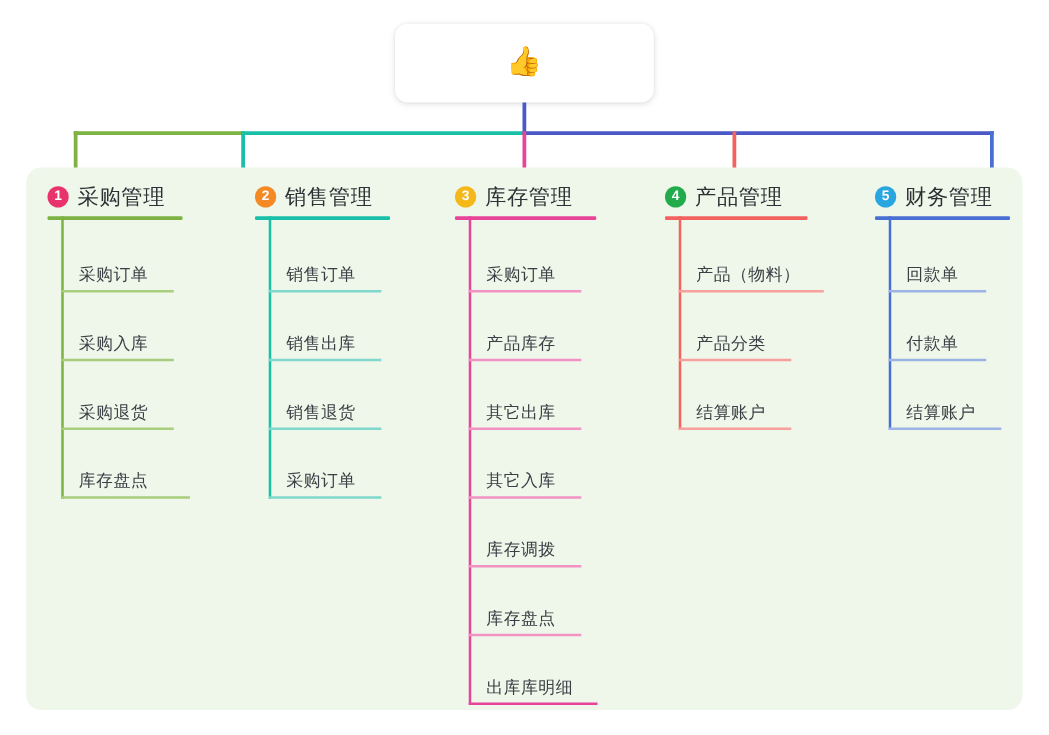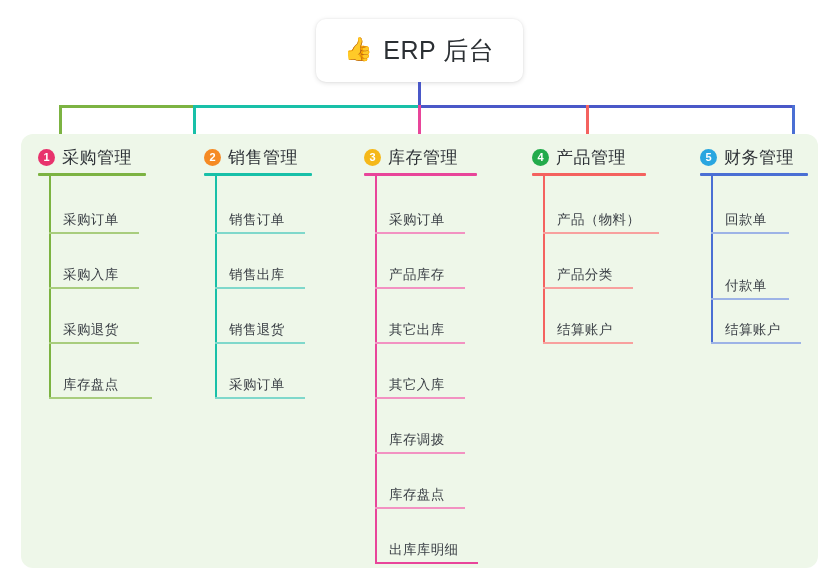--- a/index.html
+++ b/index.html
@@ -54,21 +54,20 @@
   .item-bar{position:absolute;bottom:0;left:0;height:2px;}
 </style>
 </head>
 <body>
 
 <div id="root">
 
   <div class="title-card">
     <div class="title-inner">
       <span class="thumb-icon">👍</span>
-      <span class="title-text">ERP 后台</span>
     </div>
   </div>
 
   <div>
 
     <div class="conn" style="left:418px;top:82px;width:3px;height:25px;background:#4a58c8;"></div>
 
     <div class="conn" style="left:59px;top:105px;width:135px;height:3px;background:#7cb342;"></div>
     <div class="conn" style="left:193px;top:105px;width:226px;height:3px;background:#18c0a8;"></div>
     <div class="conn" style="left:418px;top:105px;width:377px;height:3px;background:#4a58c8;"></div>
@@ -199,21 +198,21 @@
       <span class="badge" style="background:#29a6e0;">5</span>
       <span class="col-title">财务管理</span>
     </div>
     <div class="head-bar" style="left:0;top:39px;width:108px;background:#4a6fd4;"></div>
     <div class="stem" style="left:11px;top:39px;height:171px;background:#4a6fd4;"></div>
 
     <div class="item" style="left:11px;top:45px;width:78px;height:55px;">
       <span class="item-label">回款单</span>
       <span class="item-bar" style="width:78px;background:#9db3e6;"></span>
     </div>
-    <div class="item" style="left:11px;top:100px;width:78px;height:66px;">
+    <div class="item" style="left:11px;top:100px;width:78px;height:55px;">
       <span class="item-label">付款单</span>
       <span class="item-bar" style="width:78px;background:#9db3e6;"></span>
     </div>
     <div class="item" style="left:11px;top:155px;width:90px;height:55px;">
       <span class="item-label">结算账户</span>
       <span class="item-bar" style="width:90px;background:#9db3e6;"></span>
     </div>
   </div>
 
 </div>

